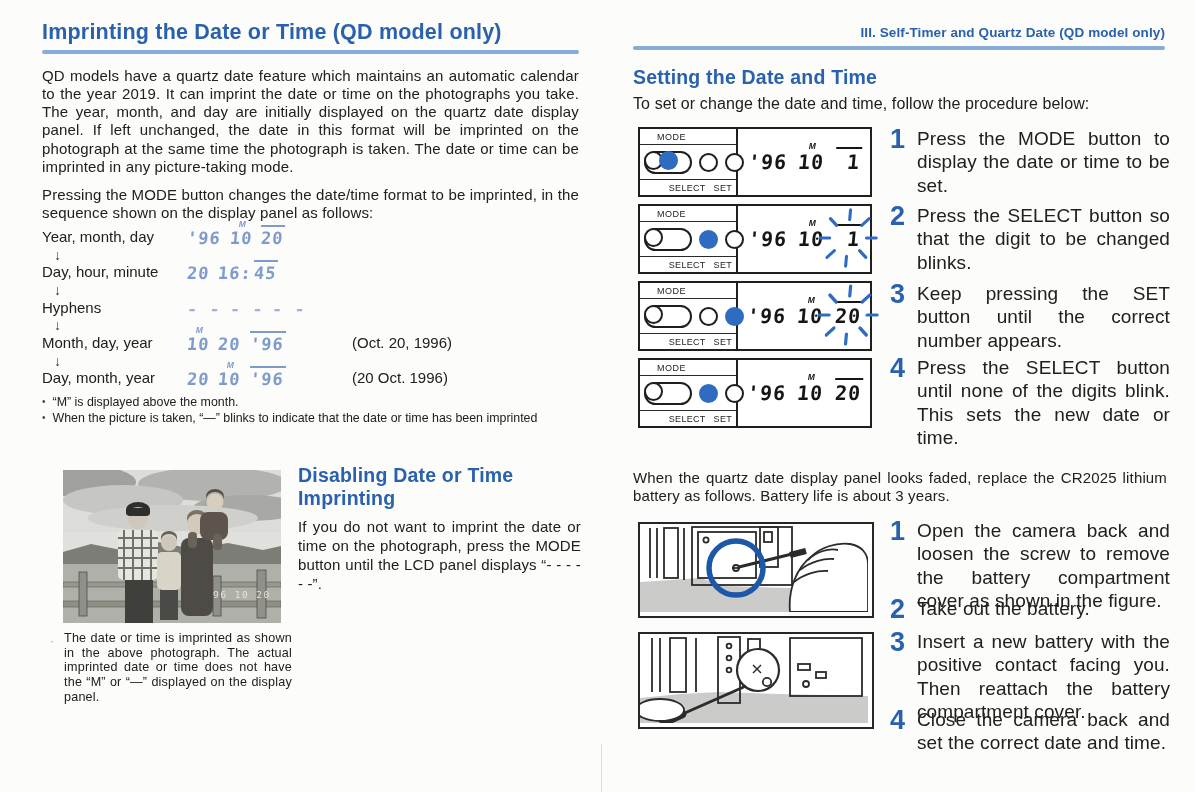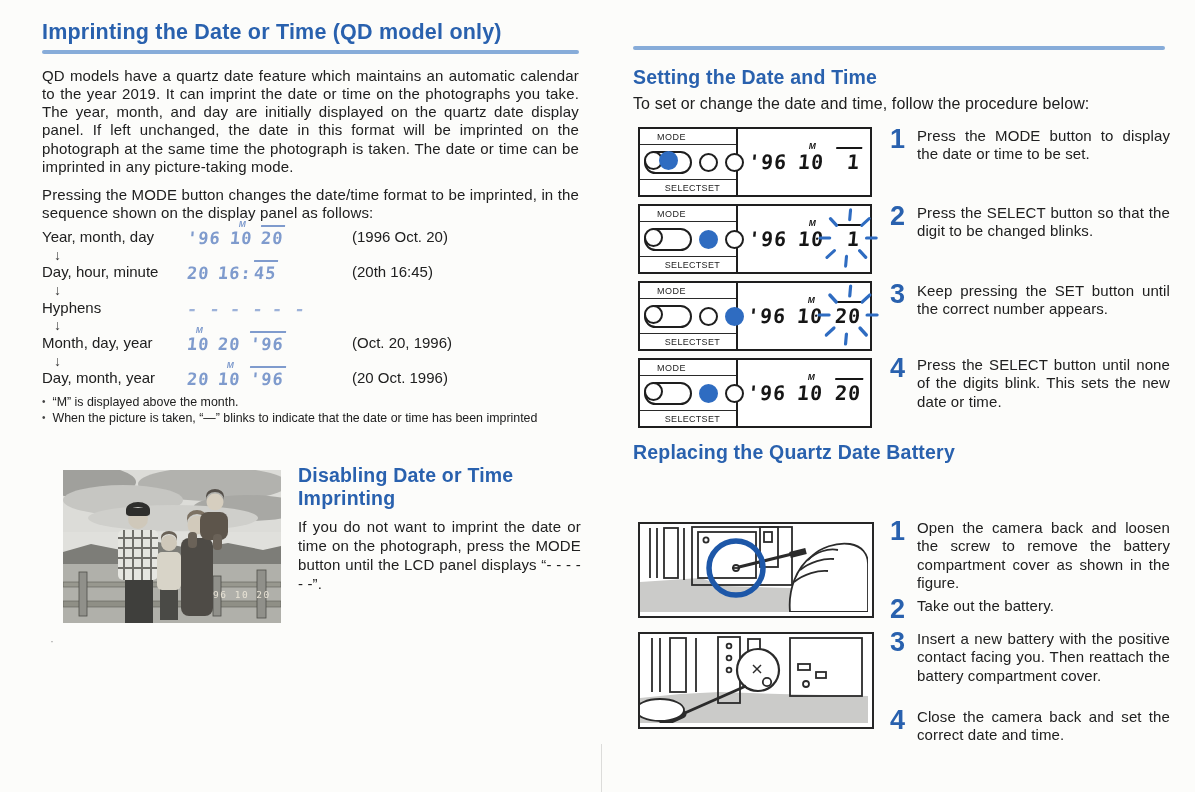--- a/index.html
+++ b/index.html
@@ -39,34 +39,34 @@
   .caption{left:64px;top:631px;width:228px;font-size:12.6px;line-height:1.17;text-align:justify;letter-spacing:.2px;}
   .disab-t{left:298px;top:464px;width:272px;}
   .disab-b{left:298px;top:518px;width:283px;font-size:15px;line-height:1.26;}
   
   .panel{left:638px;width:230px;height:66px;border:2px solid #1e1e1e;background:#fff;display:flex;}
   .pbtns{width:96px;flex:none;border-right:2px solid #1e1e1e;display:flex;flex-direction:column;}
   .ptop{height:15px;border-bottom:1.5px solid #2a2a2a;font-size:9px;letter-spacing:.5px;color:#222;
         padding-left:17px;display:flex;align-items:center;}
   .pmid{flex:1;display:flex;align-items:center;padding-left:4px;gap:7px;}
   .pbot{height:15px;border-top:1.5px solid #2a2a2a;font-size:9px;letter-spacing:.3px;color:#222;
-        display:flex;align-items:center;justify-content:flex-end;gap:0;padding-right:16px;}
+        display:flex;align-items:center;justify-content:flex-end;gap:8px;padding-right:4px;}
   .stadium{position:relative;width:44px;height:19px;border:2px solid #1e1e1e;border-radius:12px;flex:none;}
   .icirc{position:absolute;left:-2px;top:-2px;width:15px;height:15px;border:2px solid #1e1e1e;border-radius:50%;background:#fff;}
   .modedot{position:absolute;left:13px;top:-2px;width:15px;height:15px;border:2px solid #2f6cc1;border-radius:50%;background:#2f6cc1;}
   .circ{width:15px;height:15px;border:2px solid #1e1e1e;border-radius:50%;background:#fff;flex:none;}
   .circ.active{background:#2f6cc1;border-color:#2f6cc1;}
   .plcd{flex:1;display:flex;align-items:center;justify-content:center;gap:11px;
         font-family:"DejaVu Sans Mono",monospace;font-weight:bold;font-size:20px;color:#161616;}
   .seg.w2{min-width:2ch;text-align:right;}
   .blink{position:absolute;left:50%;top:46%;width:62px;height:62px;transform:translate(-50%,-50%);pointer-events:none;}
   
   .step{left:890px;width:280px;display:flex;}
   .stepnum{width:27px;flex:none;font-size:27px;font-weight:bold;color:#2961ae;line-height:1;}
-  .steptext{flex:1;font-size:15px;line-height:1.23;text-align:justify;letter-spacing:.1px;padding-top:1px;}
+  .steptext{flex:1;font-size:19px;line-height:1.23;text-align:justify;letter-spacing:.1px;padding-top:1px;}
   
   .illus{left:638px;width:232px;border:2px solid #262626;background:#fff;}
   .gutter{left:601px;top:744px;width:1px;height:48px;background:#dcdcda;}
 </style>
 </head>
 <body>
 
 <div id="canvas">
 
   <div class="abs title-l h-blue">Imprinting the Date or Time (QD model only)</div>
@@ -75,32 +75,30 @@
   <div class="abs para" style="left:42px;top:67px;width:537px;">QD models have a quartz date feature which maintains an automatic calendar to the year 2019. It can imprint the date or time on the photographs you take. The year, month, and day are initially displayed on the quartz date display panel. If left unchanged, the date in this format will be imprinted on the photograph at the same time the photograph is taken. The date or time can be imprinted in any picture-taking mode.</div>
   <div class="abs para" style="left:42px;top:186px;width:537px;">Pressing the MODE button changes the date/time format to be imprinted, in the sequence shown on the display panel as follows:</div>
 
   <div class="abs frow" style="top:228px;">
     <span class="flabel">Year, month, day</span>
     <span class="flcd lcd lcd-blue">
       <span class="seg">'96</span>
       <span class="seg"><i class="mmark">M</i><span>10</span></span>
       <span class="seg bar">20</span>
     </span>
-    <span class="fnote">(1996 Oct. 20)</span>
   </div>
   <div class="abs arrow" style="top:247px;">↓</div>
 
   <div class="abs frow" style="top:263px;">
     <span class="flabel">Day, hour, minute</span>
     <span class="flcd lcd lcd-blue">
       <span class="seg">20</span>
       <span class="seg">16:</span>
       <span class="seg bar tightL">45</span>
     </span>
-    <span class="fnote">(20th 16:45)</span>
   </div>
   <div class="abs arrow" style="top:282px;">↓</div>
 
   <div class="abs frow" style="top:299px;">
     <span class="flabel">Hyphens</span>
     <span class="flcd lcd lcd-blue dashrow">
       <span class="seg">- -</span>
       <span class="seg">- -</span>
       <span class="seg">- -</span>
     </span>
@@ -179,24 +177,26 @@
 
       <rect x="137" y="42" width="28" height="28" rx="8" fill="#5d554b"></rect>
       <circle cx="152" cy="32" r="8.5" fill="#d6cebf"></circle>
       <path d="M143,30 a9 8 0 0 1 18,0 l0,-4 a9 7 0 0 0 -18,0 Z" fill="#55504a"></path>
       <rect x="125" y="62" width="9" height="16" rx="4" fill="#6a6258"></rect>
       <rect x="150" y="64" width="9" height="16" rx="4" fill="#6a6258"></rect>
       <text x="150" y="128" font-family="DejaVu Sans Mono, monospace" font-size="9.5" letter-spacing="1.5" fill="#ece6d8" opacity="0.95">96 10 20</text>
     </svg>
   </div>
   <div class="abs capmark">·</div>
+  <div class="abs caption">The date or time is imprinted as shown in the above photograph. The actual imprinted date or time does not have the “M” or “—” displayed on the display panel.</div>
 
   <div class="abs h2 h-blue disab-t">Disabling Date or Time Imprinting</div>
   <div class="abs para disab-b">If you do not want to imprint the date or time on the photograph, press the MODE button until the LCD panel displays “- -  - -  - -”.</div>
 
+  <div class="abs hdr-r h-blue">III. Self-Timer and Quartz Date (QD model only)</div>
   <div class="abs rule rule-r"></div>
 
   <div class="abs h2 h-blue" style="left:633px;top:66px;">Setting the Date and Time</div>
   <div class="abs para-r" style="left:633px;top:95px;width:532px;">To set or change the date and time, follow the procedure below:</div>
 
   <div class="abs panel" style="top:127px;">
     <div class="pbtns">
       <div class="ptop">
           <span>MODE</span>
         </div>
@@ -328,21 +328,21 @@
   </div>
   <div class="abs step" style="top:281px;">
     <span class="stepnum">3</span>
     <span class="steptext">Keep pressing the SET button until the correct number appears.</span>
   </div>
   <div class="abs step" style="top:355px;">
     <span class="stepnum">4</span>
     <span class="steptext">Press the SELECT button until none of the digits blink. This sets the new date or time.</span>
   </div>
 
-  <div class="abs h2 h-blue" style="left:633px;top:441px;">Replacing the Quartz Date Battery</div>
+  <div class="abs para" style="left:633px;top:469px;width:534px;">When the quartz date display panel looks faded, replace the CR2025 lithium battery as follows. Battery life is about 3 years.</div>
 
   <div class="abs illus" style="top:522px;height:92px;">
     <svg width="228" height="88" viewBox="0 0 228 88">
       <path d="M0,58 L60,54 L86,62 L150,64 L228,60 L228,88 L0,88 Z" fill="#cbcbc9"></path>
       <g stroke="#2b2b2b" stroke-width="1.8" fill="none">
         <line x1="10" y1="4" x2="10" y2="54"></line>
           <line x1="17" y1="4" x2="17" y2="54"></line>
         <rect x="24" y="4" width="14" height="50"></rect>
           <line x1="44" y1="4" x2="44" y2="56"></line>
         <rect x="52" y="3" width="100" height="58"></rect>

